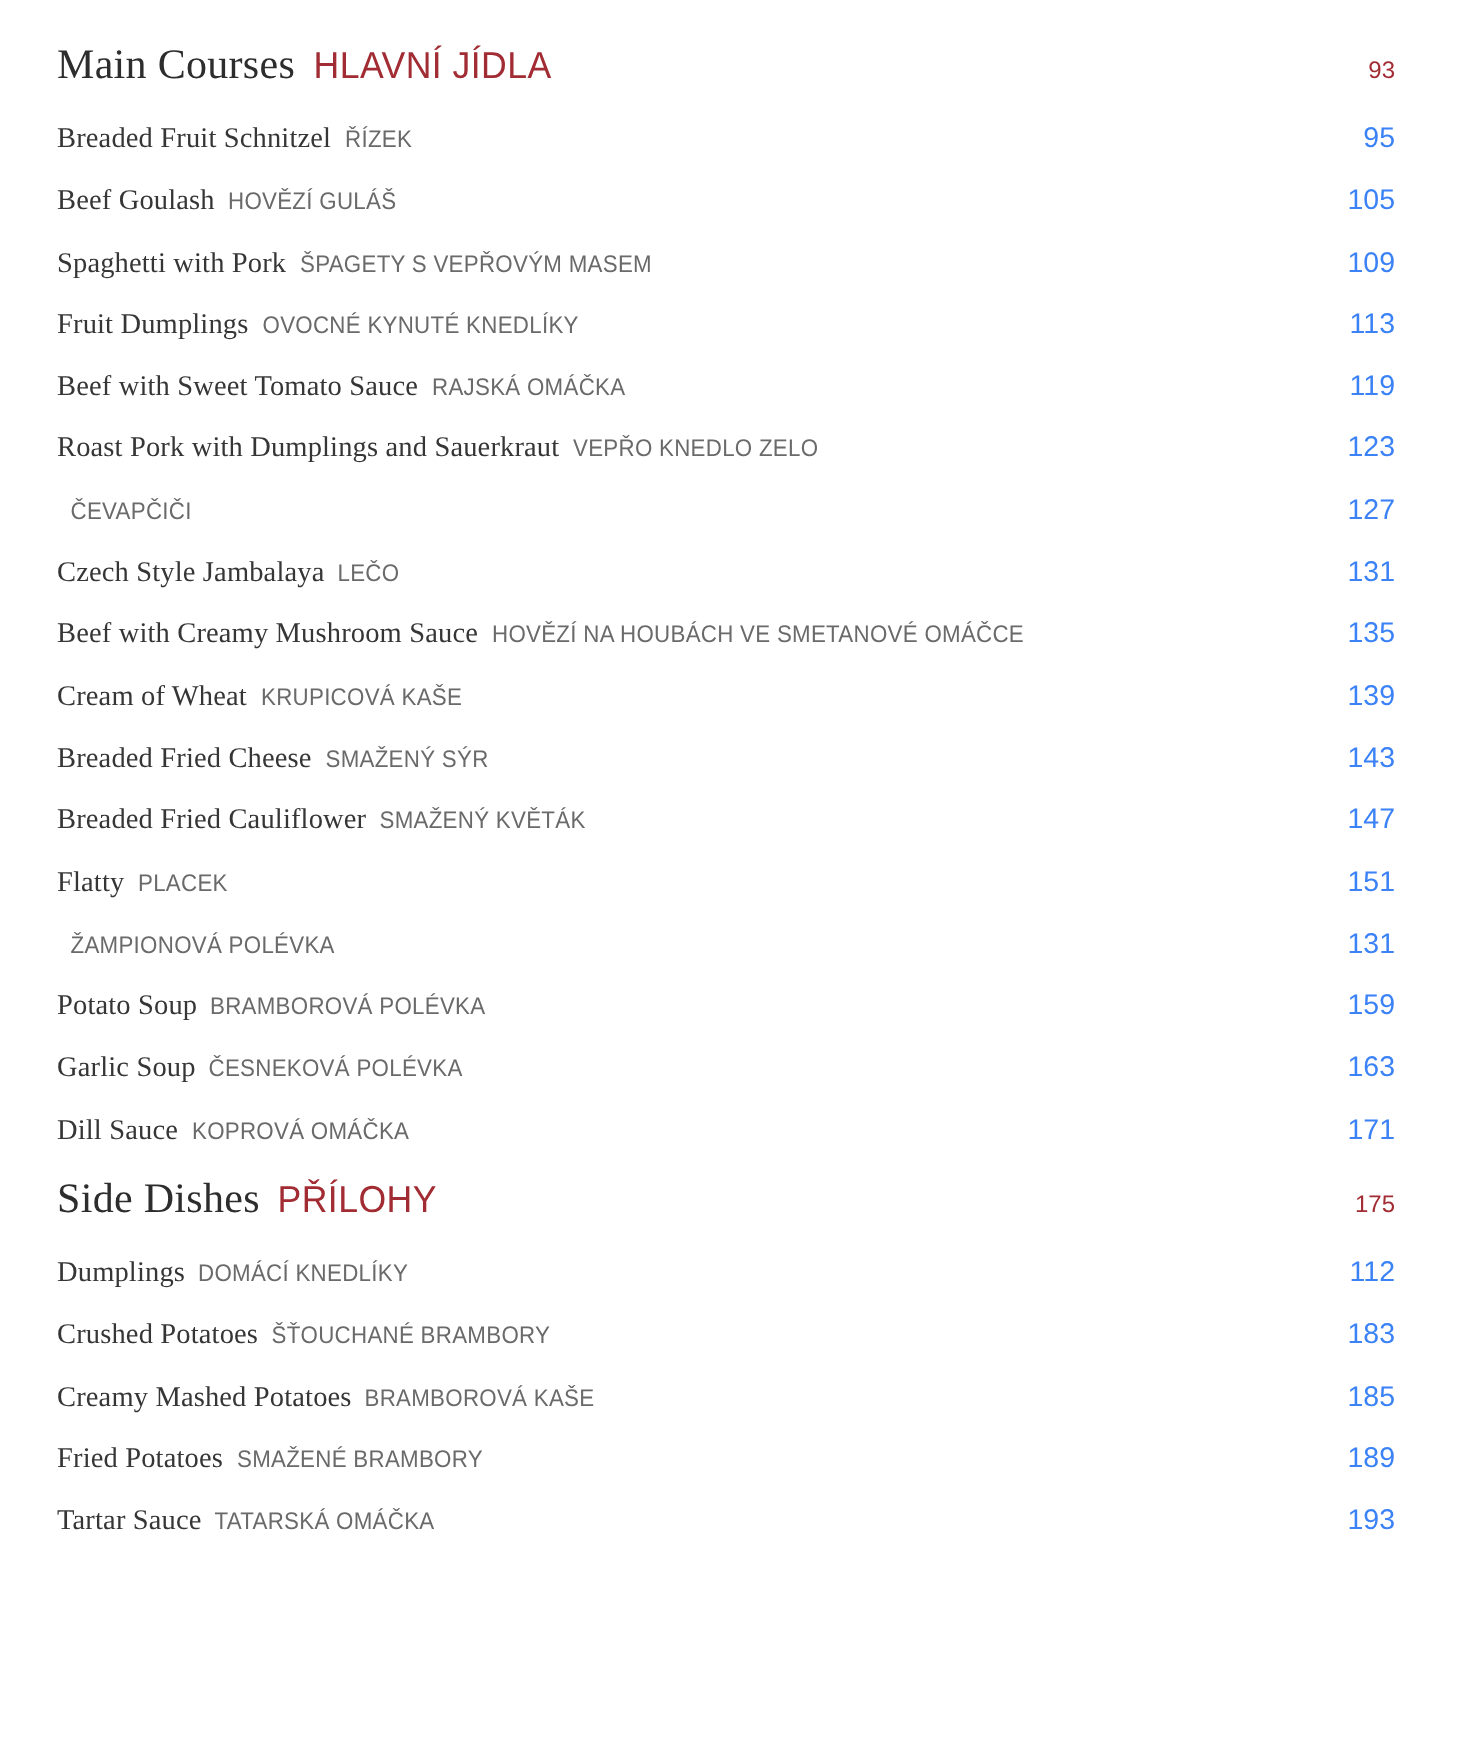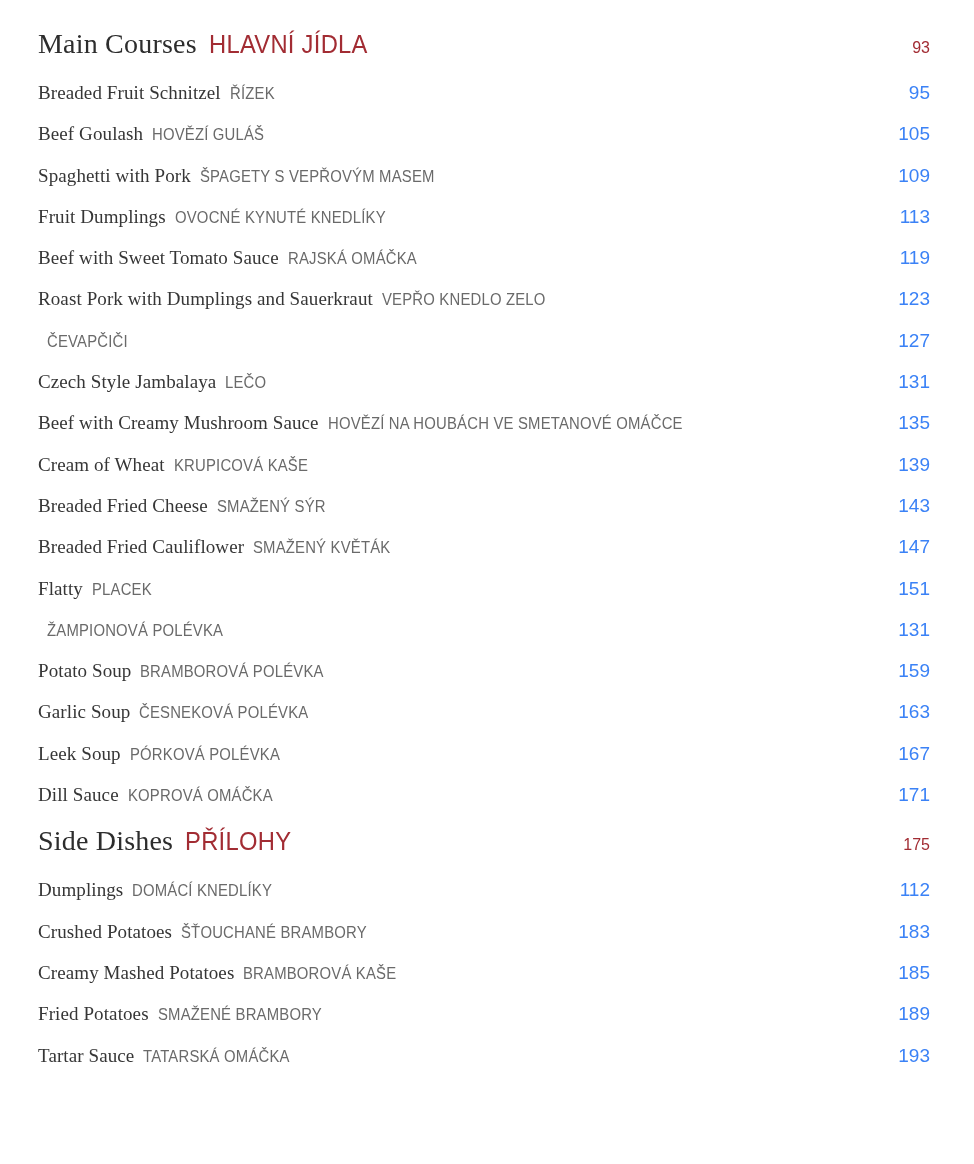--- a/index.html
+++ b/index.html
@@ -182,25 +182,20 @@
     <span class="dish-cz">BRAMBOROVÁ POLÉVKA</span>
     <span class="dish-page">159</span>
   </div>
 
   <div class="toc-row">
     <span class="dish-en">Garlic Soup</span>
     <span class="dish-cz">ČESNEKOVÁ POLÉVKA</span>
     <span class="dish-page">163</span>
   </div>
 
-  <div class="toc-row">
-    <span class="dish-en">Leek Soup</span>
-    <span class="dish-cz">PÓRKOVÁ POLÉVKA</span>
-    <span class="dish-page">167</span>
-  </div>
 
   <div class="toc-row">
     <span class="dish-en">Dill Sauce</span>
     <span class="dish-cz">KOPROVÁ OMÁČKA</span>
     <span class="dish-page">171</span>
   </div>
 </div>
   </div>
 
   <div>

